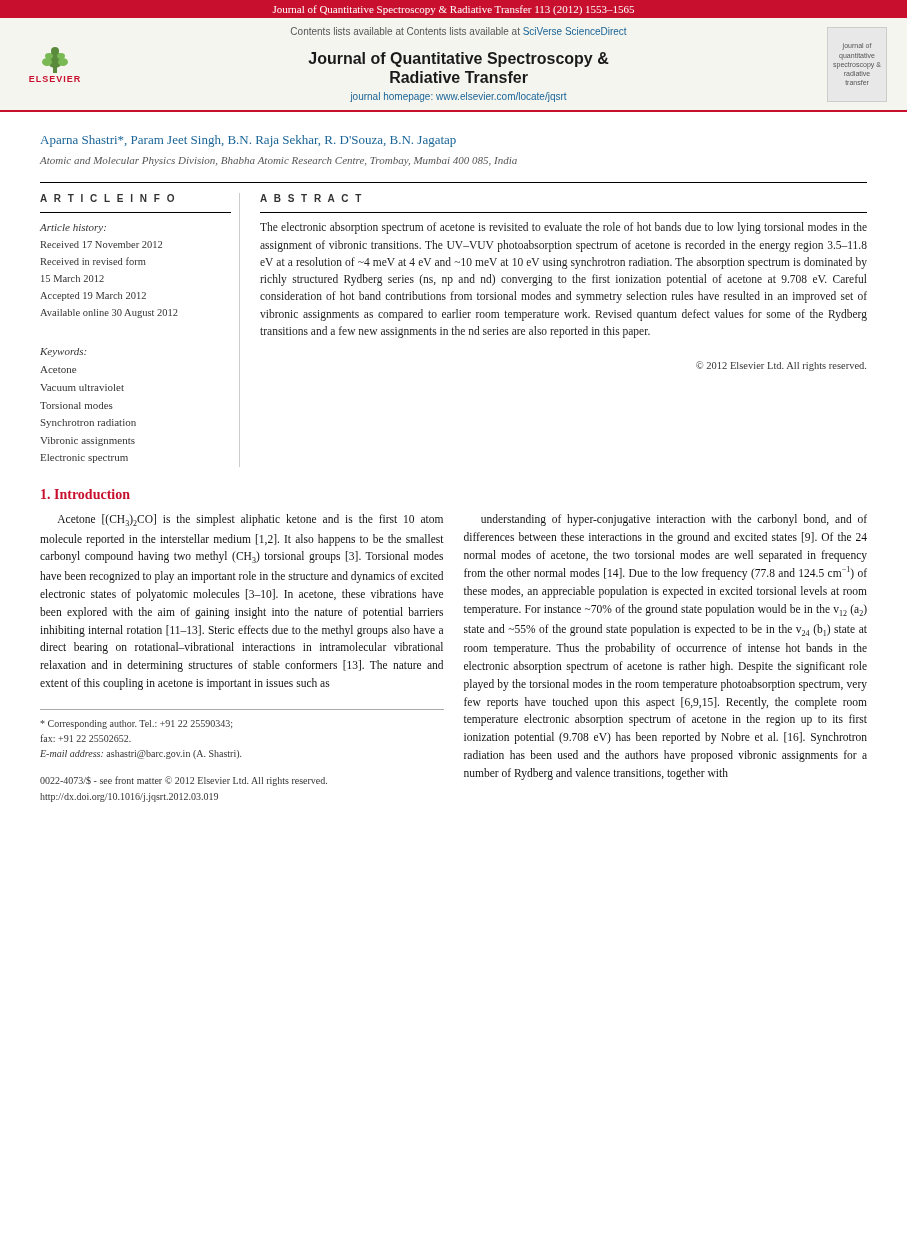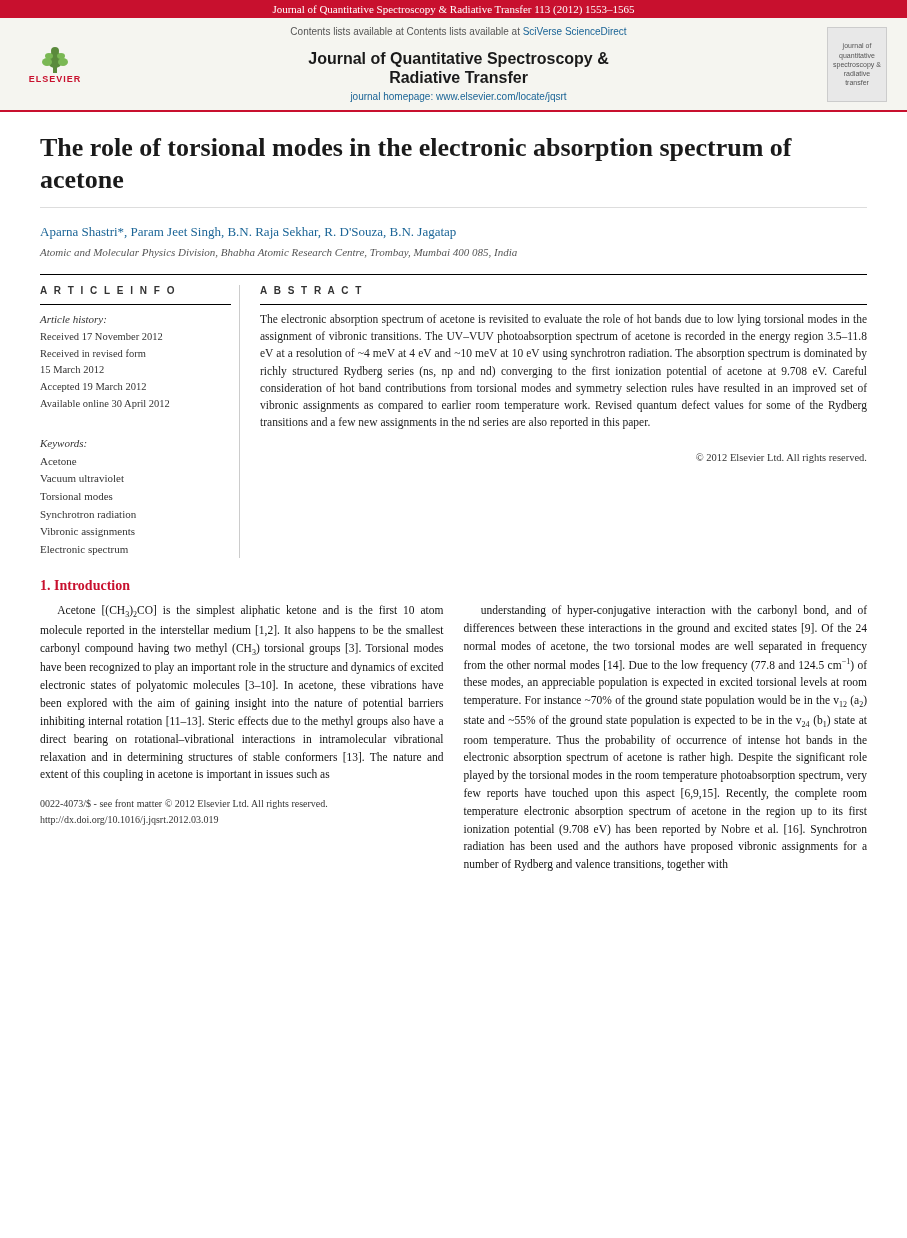--- a/index.html
+++ b/index.html
@@ -276,38 +276,37 @@
       <span style="color:#1a6496;">www.elsevier.com/locate/jqsrt</span>
     </div>
   </div>
   <div class="journal-thumb">
     <div style="font-size:7px; line-height:1.3; color:#555; text-align:center;">journal of<br>quantitative<br>spectroscopy &amp;<br>radiative<br>transfer</div>
   </div>
 </div>
 
 <div class="main-content">
 
-  <div class="article-title">The role of torsional modes in the electronic absorption spectrum of acetone</div>
 
   <div class="authors">Aparna Shastri*, Param Jeet Singh, B.N. Raja Sekhar, R. D'Souza, B.N. Jagatap</div>
 
   <div class="affiliation">Atomic and Molecular Physics Division, Bhabha Atomic Research Centre, Trombay, Mumbai 400 085, India</div>
 
   <div class="two-col">
 
     <div class="article-info-col">
       <div class="section-label">A R T I C L E   I N F O</div>
       <hr class="divider-line">
       <div class="info-subsection-title">Article history:</div>
       <div class="info-dates">
         <span>Received 17 November 2012</span><br>
         Received in revised form<br>
         15 March 2012<br>
         <span>Accepted 19 March 2012</span><br>
-        <span>Available online 30 April 2012</span>
+        <span>Available online 30 August 2012</span>
       </div>
       <br>
       <div class="info-subsection-title">Keywords:</div>
       <div class="keywords-list">
         Acetone<br>
         Vacuum ultraviolet<br>
         Torsional modes<br>
         Synchrotron radiation<br>
         Vibronic assignments<br>
         Electronic spectrum
@@ -323,20 +322,25 @@
 
   </div>
 
   <div class="body-section">
     <div class="section-number-title">1.  Introduction</div>
     <div class="two-col-body">
 
       <div class="body-col">
         <p>Acetone [(CH<sub>3</sub>)<sub>2</sub>CO] is the simplest aliphatic ketone and is the first 10 atom molecule reported in the interstellar medium [1,2]. It also happens to be the smallest carbonyl compound having two methyl (CH<sub>3</sub>) torsional groups [3]. Torsional modes have been recognized to play an important role in the structure and dynamics of excited electronic states of polyatomic molecules [3–10]. In acetone, these vibrations have been explored with the aim of gaining insight into the nature of potential barriers inhibiting internal rotation [11–13]. Steric effects due to the methyl groups also have a direct bearing on rotational–vibrational interactions in intramolecular vibrational relaxation and in determining structures of stable conformers [13]. The nature and extent of this coupling in acetone is important in issues such as</p>
 
+        <div class="footnotes">
+          <div>* Corresponding author. Tel.: +91 22 25590343;</div>
+          <div>fax: +91 22 25502652.</div>
+          <div><em>E-mail address:</em> ashastri@barc.gov.in (A. Shastri).</div>
+        </div>
         <div class="bottom-bar">
           <div>0022-4073/$ - see front matter © 2012 Elsevier Ltd. All rights reserved.</div>
           <div>http://dx.doi.org/10.1016/j.jqsrt.2012.03.019</div>
         </div>
       </div>
 
       <div class="body-col">
         <p>understanding of hyper-conjugative interaction with the carbonyl bond, and of differences between these interactions in the ground and excited states [9]. Of the 24 normal modes of acetone, the two torsional modes are well separated in frequency from the other normal modes [14]. Due to the low frequency (77.8 and 124.5 cm<sup>−1</sup>) of these modes, an appreciable population is expected in excited torsional levels at room temperature. For instance ~70% of the ground state population would be in the v<sub>12</sub> (a<sub>2</sub>) state and ~55% of the ground state population is expected to be in the v<sub>24</sub> (b<sub>1</sub>) state at room temperature. Thus the probability of occurrence of intense hot bands in the electronic absorption spectrum of acetone is rather high. Despite the significant role played by the torsional modes in the room temperature photoabsorption spectrum, very few reports have touched upon this aspect [6,9,15]. Recently, the complete room temperature electronic absorption spectrum of acetone in the region up to its first ionization potential (9.708 eV) has been reported by Nobre et al. [16]. Synchrotron radiation has been used and the authors have proposed vibronic assignments for a number of Rydberg and valence transitions, together with</p>
       </div>
 

